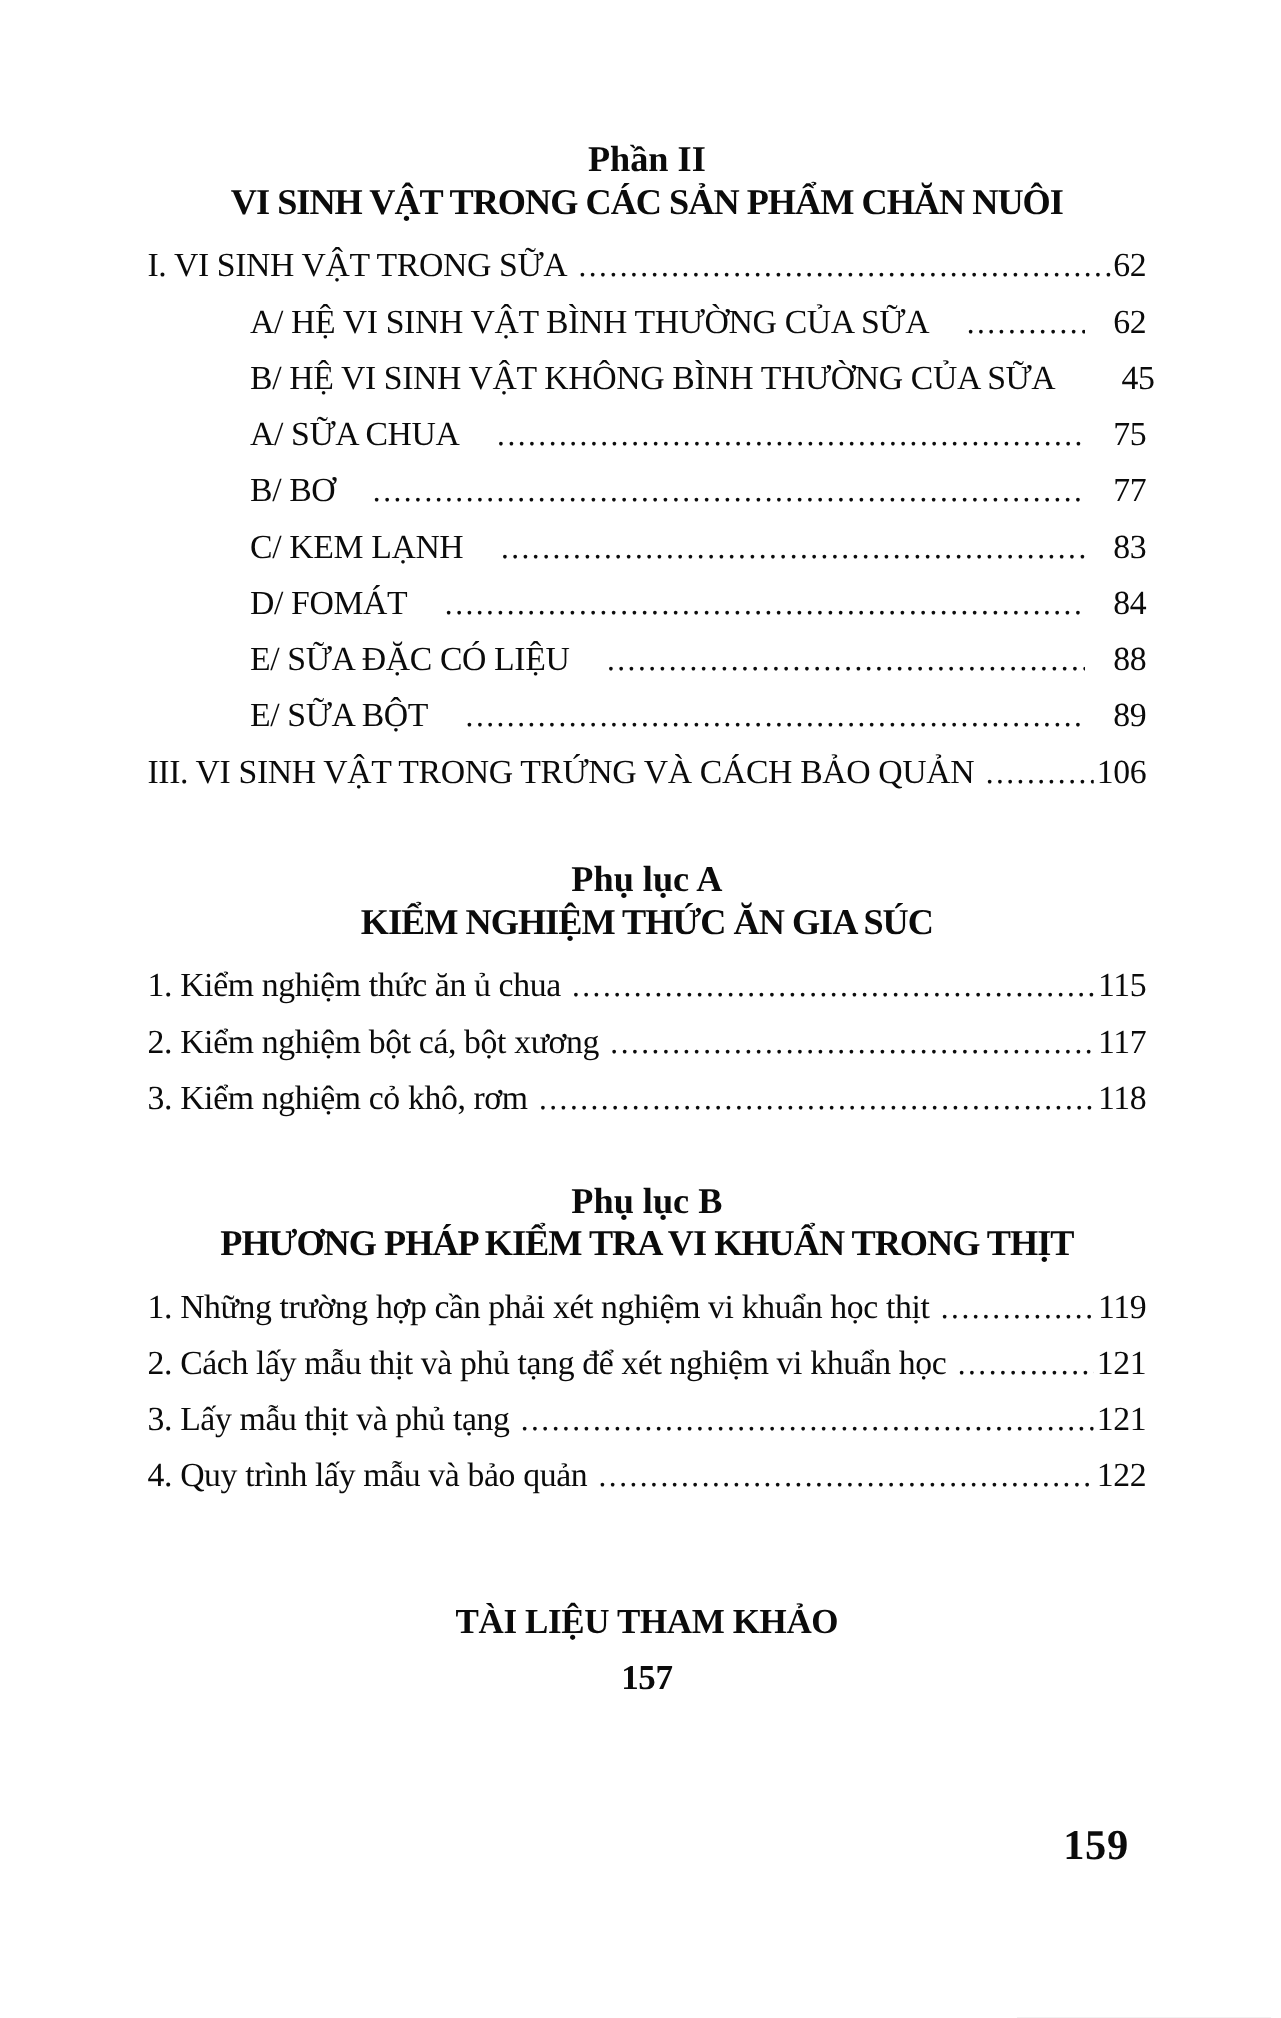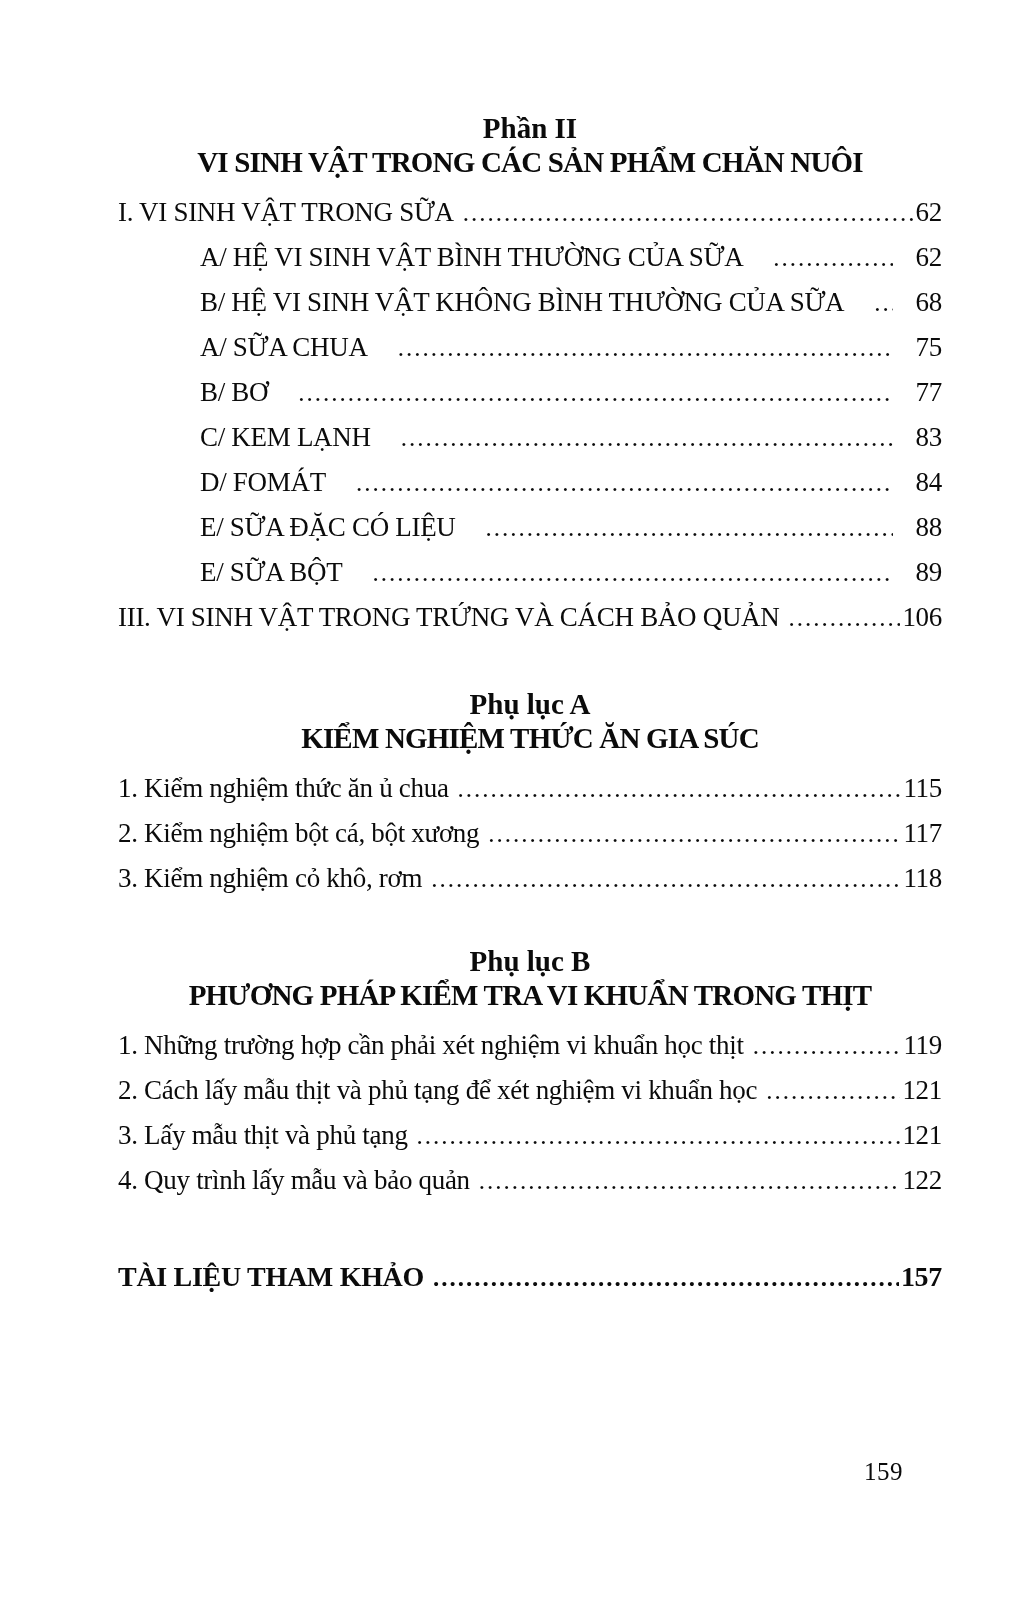--- a/index.html
+++ b/index.html
@@ -2,21 +2,21 @@
 <html lang="vi"><head>
 <meta charset="utf-8">
 <style>
   html,body { margin:0; padding:0; background:#e8e8e8; }
   .page {
     position:relative;
     width:1025px; height:1614px;
     margin:0 auto;
     background:#ffffff;
     box-sizing:border-box;
-    padding:112px 83px 0 118px;
+    padding:112px 108px 0 118px;
     font-family:"Liberation Serif","DejaVu Serif",serif;
     color:#0b0b0b;
     overflow:hidden;
   }
   .section-heading { text-align:center; font-weight:bold; }
   .kicker { font-size:29px; line-height:33px; }
   .heading-title { font-size:29px; line-height:34px; letter-spacing:-0.8px; }
   .toc { margin-top:11px; }
   .gap-a { margin-top:48px; }
   .gap-b { margin-top:44px; }
@@ -30,25 +30,25 @@
   .row > span { display:block; line-height:45px;text-align:center; }
   .row.lvl2 { padding-left:82px;gap:21px; }
   .lbl { flex:0 0 auto; }
   .dots { flex:1 1 auto; min-width:0; overflow:hidden; margin:0 2px 0 9px; }
   .dots::after {
     content:"...................................................................................................................................................................";
     letter-spacing:2px;
     font-size:25px;
   }
   .pg { flex:0 0 auto; text-align:right; }
-  .row.refs { margin-top:51px; font-weight:bold; font-size:28px; }
+  .row.refs { margin-top:72px; font-weight:bold; font-size:28px;flex-direction:column; }
   .folio {
     position:absolute;
     top:1458px; right:122px;
-    font-size:25px; font-weight:normal;
+    font-size:34px; font-weight:bold;
     letter-spacing:0.5px;
   }
 </style>
 </head>
 <body>
 
 <div class="page">
 
   <header class="section-heading">
     <div class="kicker">Phần II</div>
@@ -62,21 +62,21 @@
         <span class="pg">62</span>
     </div>
     <div class="row lvl2">
       <span class="lbl">A/ HỆ VI SINH VẬT BÌNH THƯỜNG CỦA SỮA</span>
         <span class="dots"></span>
         <span class="pg">62</span>
     </div>
     <div class="row lvl2">
       <span class="lbl">B/ HỆ VI SINH VẬT KHÔNG BÌNH THƯỜNG CỦA SỮA</span>
         <span class="dots"></span>
-        <span class="pg">68</span>
+        <span class="pg">45</span>
     </div>
     <div class="row lvl2">
       <span class="lbl">A/ SỮA CHUA</span>
         <span class="dots"></span>
         <span class="pg">75</span>
     </div>
     <div class="row lvl2">
       <span class="lbl">B/ BƠ</span>
         <span class="dots"></span>
         <span class="pg">77</span>

